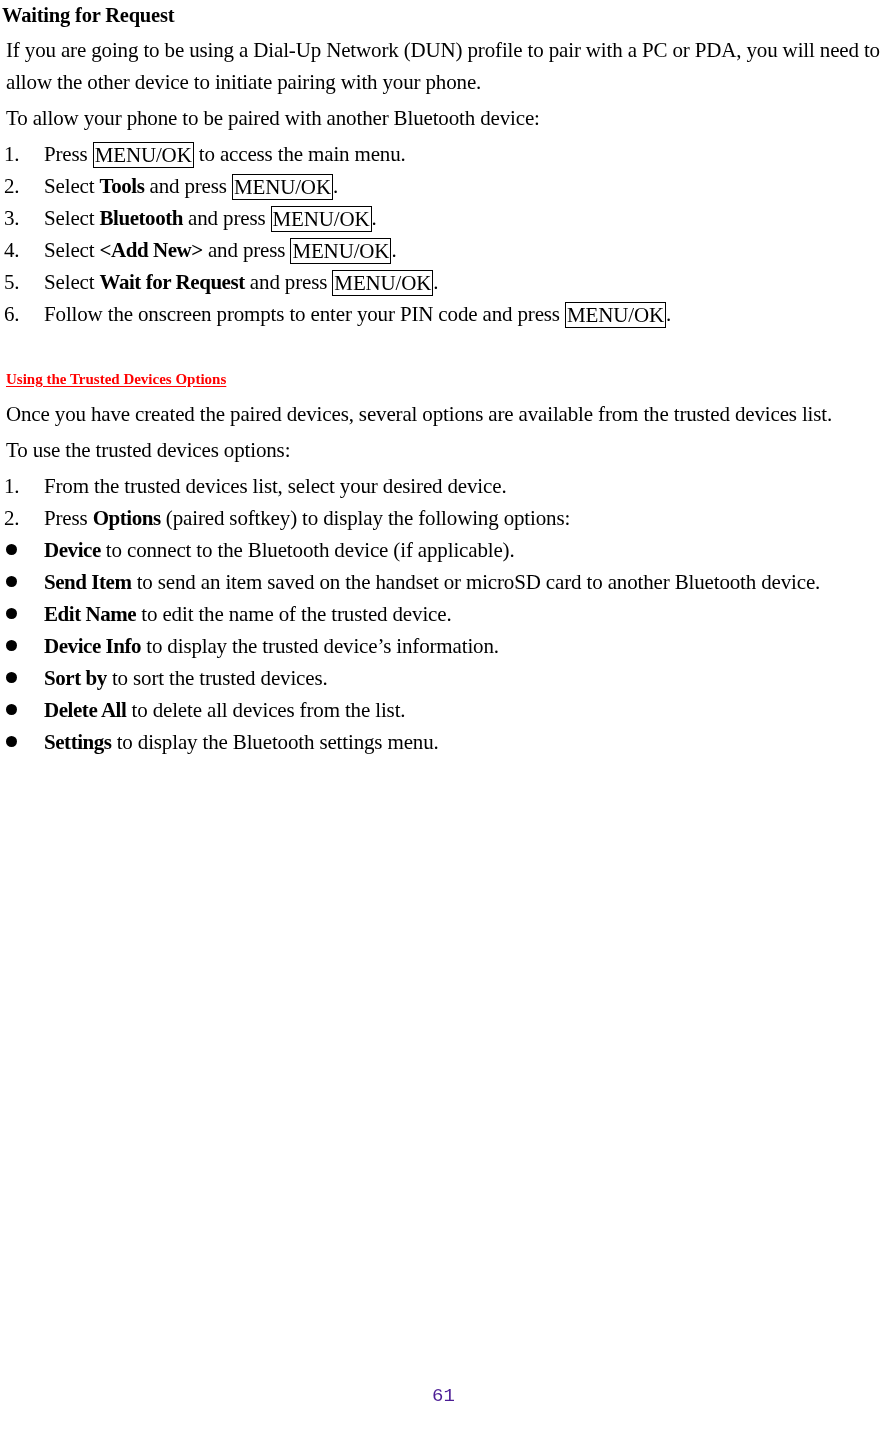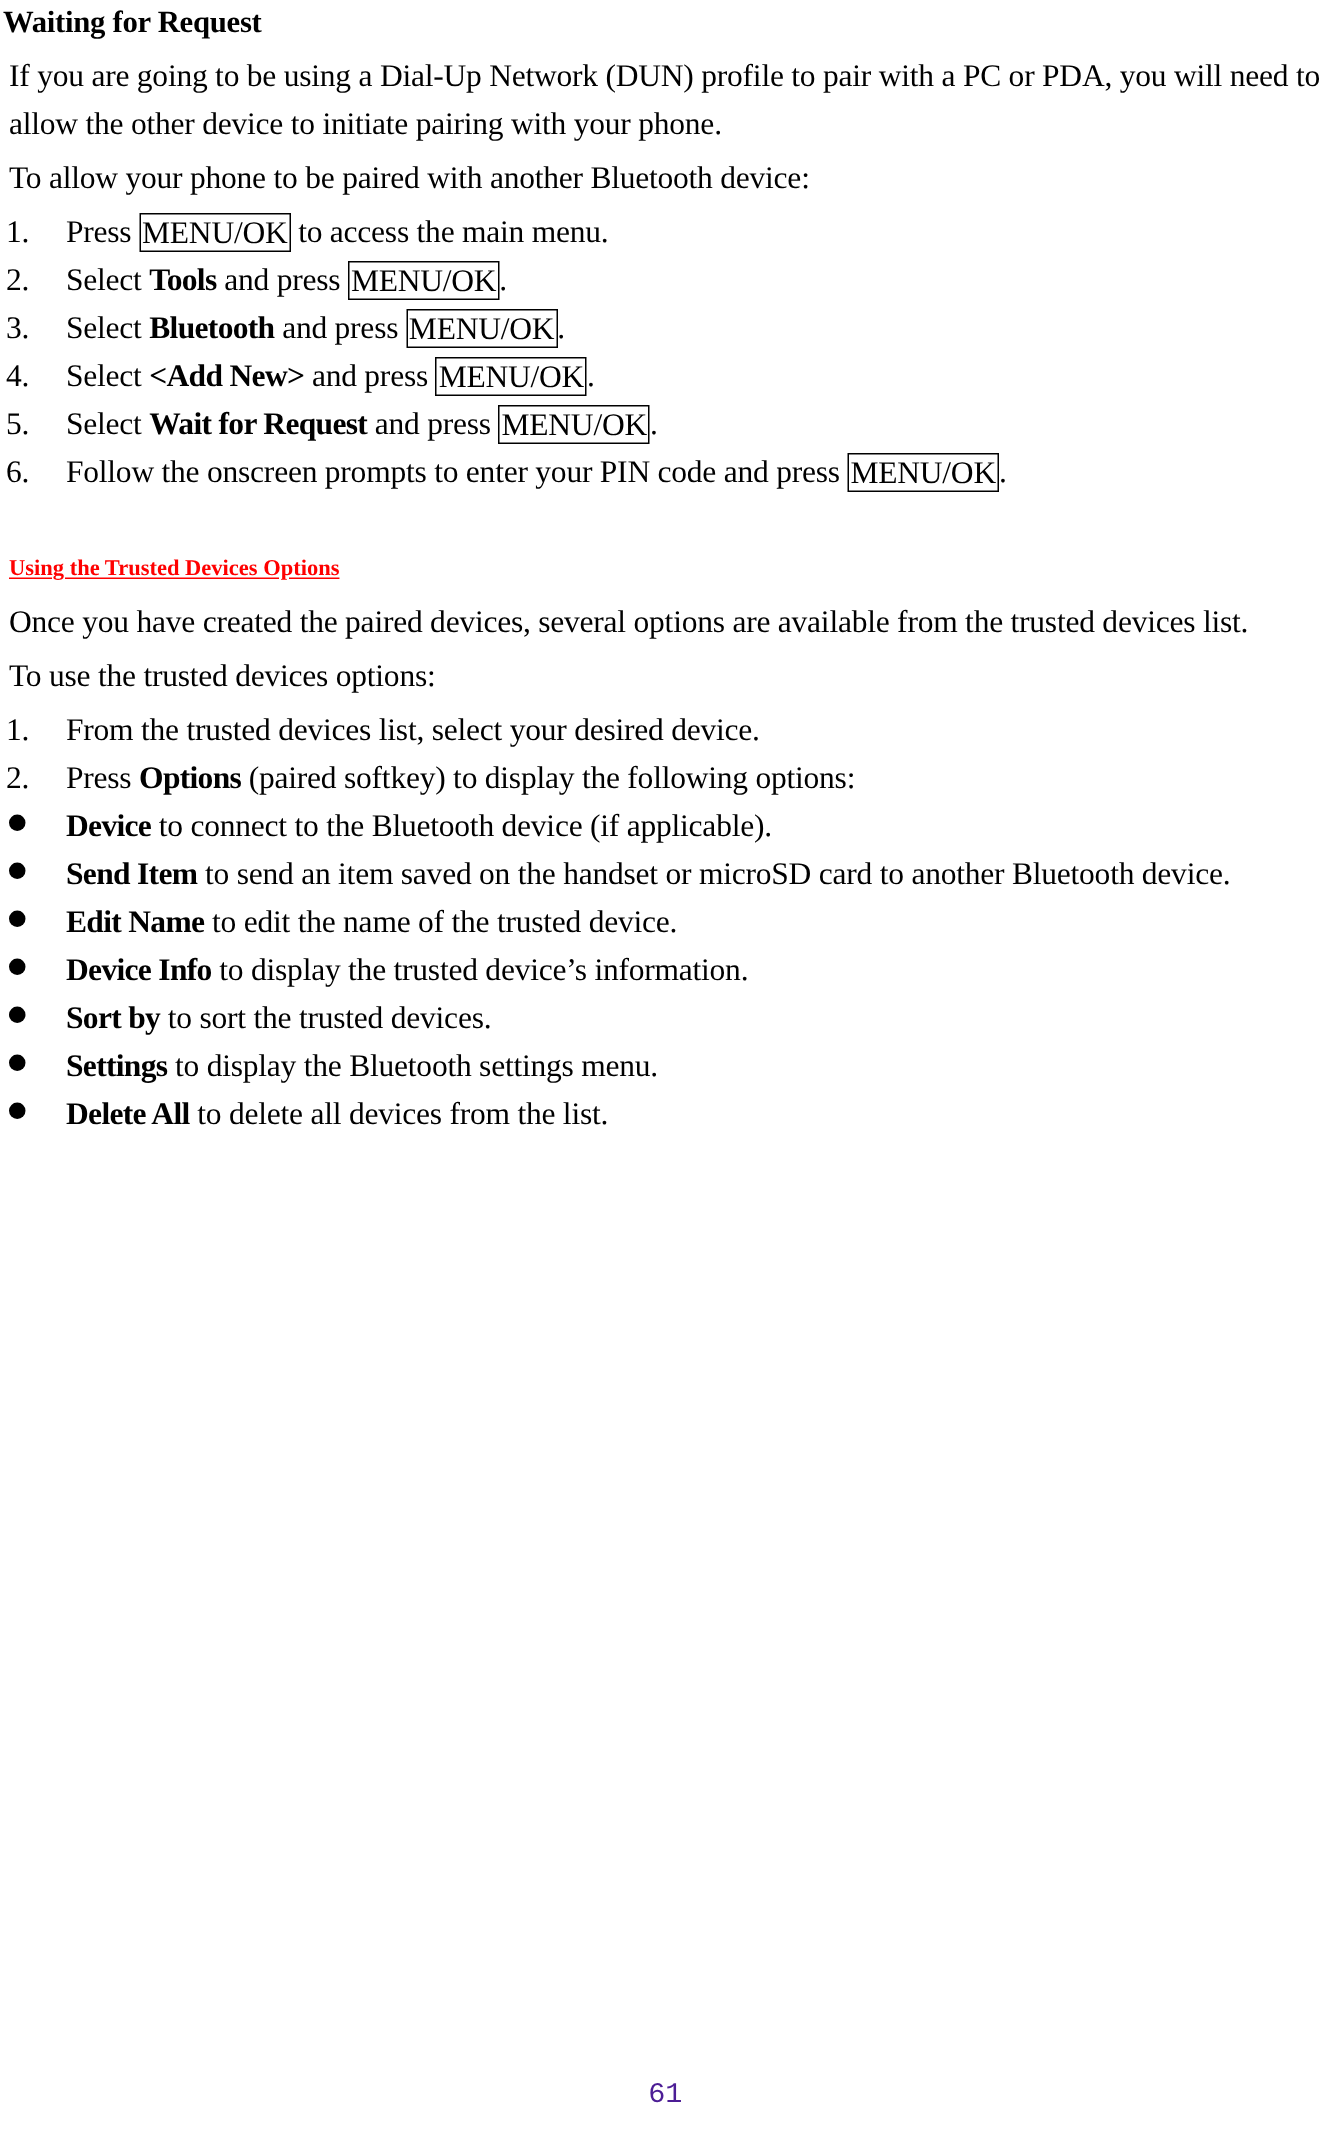--- a/index.html
+++ b/index.html
@@ -194,24 +194,24 @@
     <li class="li bullet">
       <span class="marker"><span class="bullet-glyph"></span></span><span class="bold">Device Info</span><span> to display the trusted device’s information.</span>
     </li>
 
     <li class="li bullet">
       <span class="marker"><span class="bullet-glyph"></span></span><span class="bold">Sort by</span><span> to sort the trusted devices.</span>
     </li>
 
 
     <li class="li bullet">
+      <span class="marker"><span class="bullet-glyph"></span></span><span class="bold">Delete All</span><span> to delete all devices from the list.</span>
+    </li>
+
+    <li class="li bullet">
       <span class="marker"><span class="bullet-glyph"></span></span><span class="bold">Settings</span><span> to display the Bluetooth settings menu.</span>
     </li>
 
-    <li class="li bullet">
-      <span class="marker"><span class="bullet-glyph"></span></span><span class="bold">Delete All</span><span> to delete all devices from the list.</span>
-    </li>
-
   </ul>
 
   <div class="page-number">61</div>
 
 </div>
 
 </body></html>

